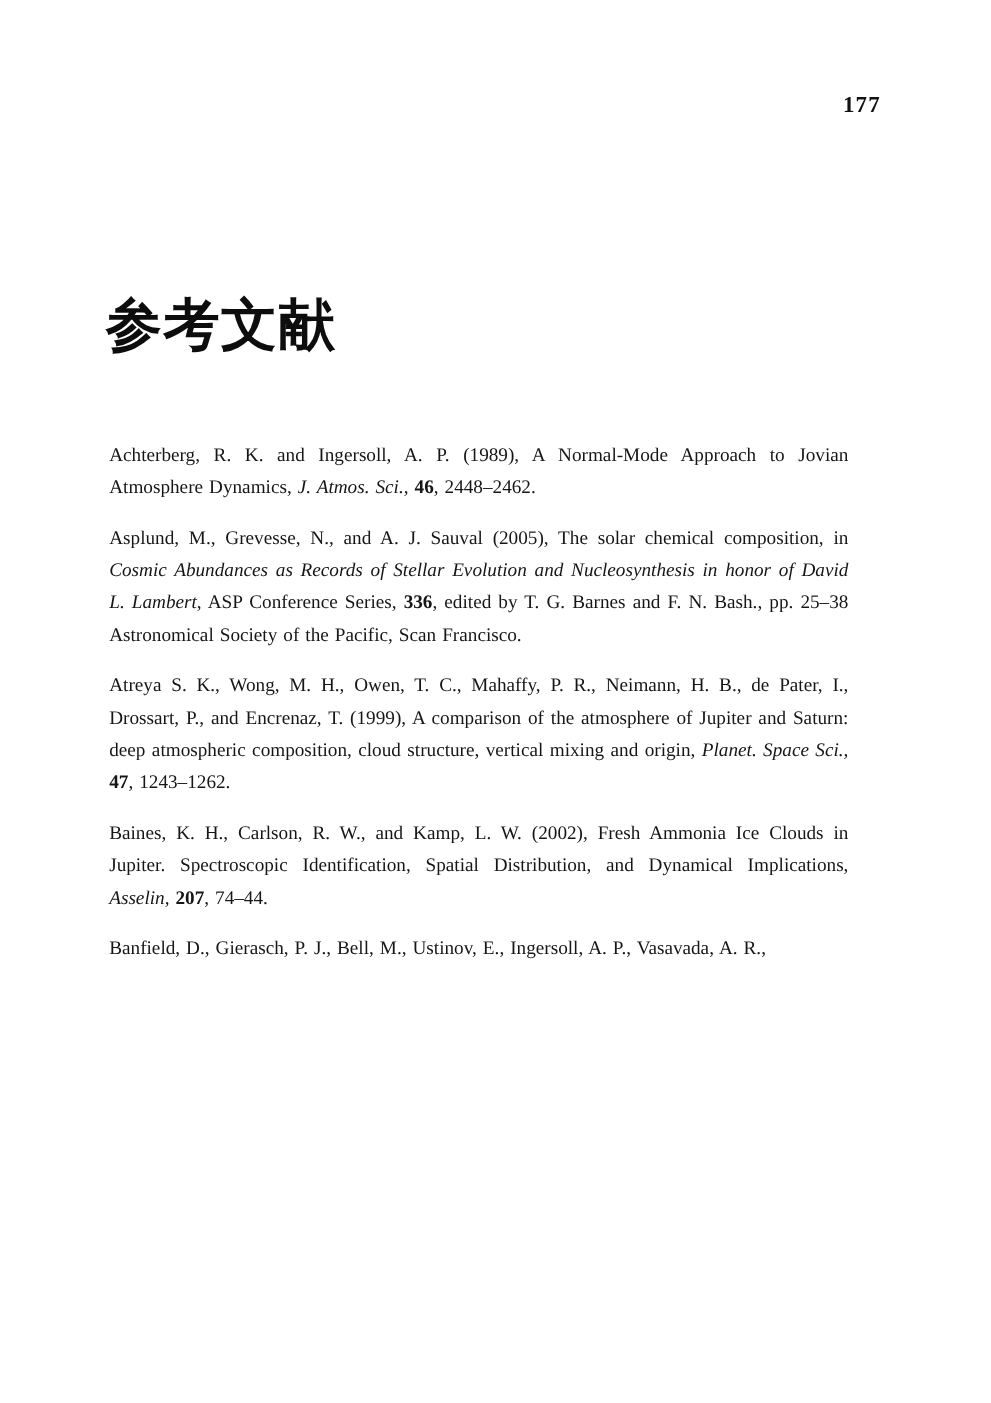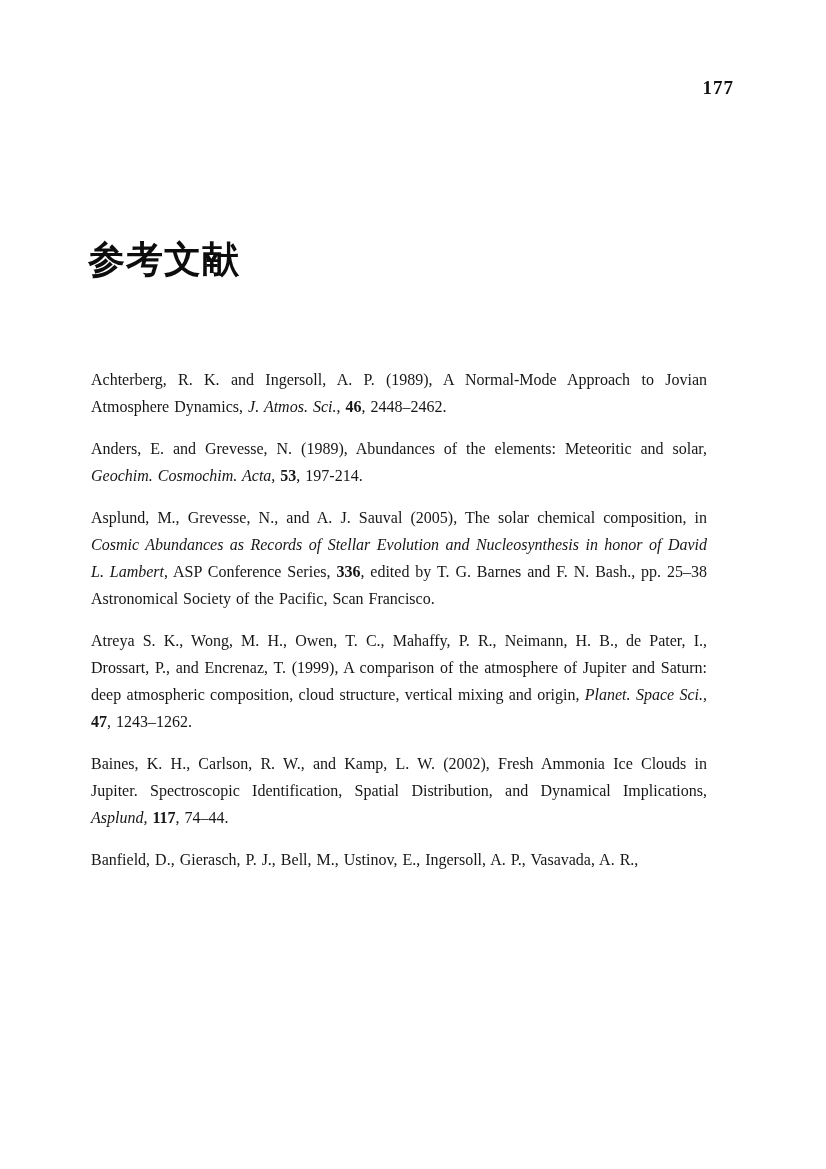--- a/index.html
+++ b/index.html
@@ -23,21 +23,21 @@
     font-size: 19px;
     font-weight: 700;
     letter-spacing: 1px;
     color: #111;
   }
   .chapter-title {
     position: absolute;
     top: 213px;
     left: 88px;
     font-family: "DejaVu Sans", "Liberation Sans", sans-serif;
-    font-size: 37px;
+    font-size: 47px;
     font-weight: 600;
     letter-spacing: 1px;
     color: #0d0d0d;
     line-height: 1.2;
   }
   .references {
     position: absolute;
     top: 366px;
     left: 91px;
     width: 616px;
@@ -60,19 +60,18 @@
 </head>
 <body>
 
 <div class="page">
   <div class="page-number">177</div>
 
   <h1 class="chapter-title">参考文献</h1>
 
   <div class="references">
       <p class="ref-entry"><span class="seg-normal">Achterberg, R. K. and Ingersoll, A. P. (1989), A Normal-Mode Approach to Jovian Atmosphere Dynamics, </span><span class="seg-italic">J. Atmos. Sci.</span><span class="seg-normal">, </span><span class="seg-bold">46</span><span class="seg-normal">, 2448–2462.</span></p>
-      <p class="ref-entry"><span class="seg-normal">Anders, E. and Grevesse, N. (1989), Abundances of the elements: Meteoritic and solar, </span><span class="seg-italic">Geochim. Cosmochim. Acta</span><span class="seg-normal">, </span><span class="seg-bold">53</span><span class="seg-normal">, 197-214.</span></p>
       <p class="ref-entry"><span class="seg-normal">Asplund, M., Grevesse, N., and A. J. Sauval (2005), The solar chemical composition, in </span><span class="seg-italic">Cosmic Abundances as Records of Stellar Evolution and Nucleosynthesis in honor of David L. Lambert</span><span class="seg-normal">, ASP Conference Series, </span><span class="seg-bold">336</span><span class="seg-normal">, edited by T. G. Barnes and F. N. Bash., pp. 25–38 Astronomical Society of the Pacific, Scan Francisco.</span></p>
       <p class="ref-entry"><span class="seg-normal">Atreya S. K., Wong, M. H., Owen, T. C., Mahaffy, P. R., Neimann, H. B., de Pater, I., Drossart, P., and Encrenaz, T. (1999), A comparison of the atmosphere of Jupiter and Saturn: deep atmospheric composition, cloud structure, vertical mixing and origin, </span><span class="seg-italic">Planet. Space Sci.,</span><span class="seg-normal"> </span><span class="seg-bold">47</span><span class="seg-normal">, 1243–1262.</span></p>
-      <p class="ref-entry"><span class="seg-normal">Baines, K. H., Carlson, R. W., and Kamp, L. W. (2002), Fresh Ammonia Ice Clouds in Jupiter. Spectroscopic Identification, Spatial Distribution, and Dynamical Implications, </span><span class="seg-italic">Asplund,</span><span class="seg-normal"> </span><span class="seg-bold">117</span><span class="seg-normal">, 74–44.</span></p>
+      <p class="ref-entry"><span class="seg-normal">Baines, K. H., Carlson, R. W., and Kamp, L. W. (2002), Fresh Ammonia Ice Clouds in Jupiter. Spectroscopic Identification, Spatial Distribution, and Dynamical Implications, </span><span class="seg-italic">Asselin,</span><span class="seg-normal"> </span><span class="seg-bold">207</span><span class="seg-normal">, 74–44.</span></p>
       <p class="ref-entry"><span class="seg-normal">Banfield, D., Gierasch, P. J., Bell, M., Ustinov, E., Ingersoll, A. P., Vasavada, A. R.,</span></p>
     </div>
 </div>
 
 </body></html>

